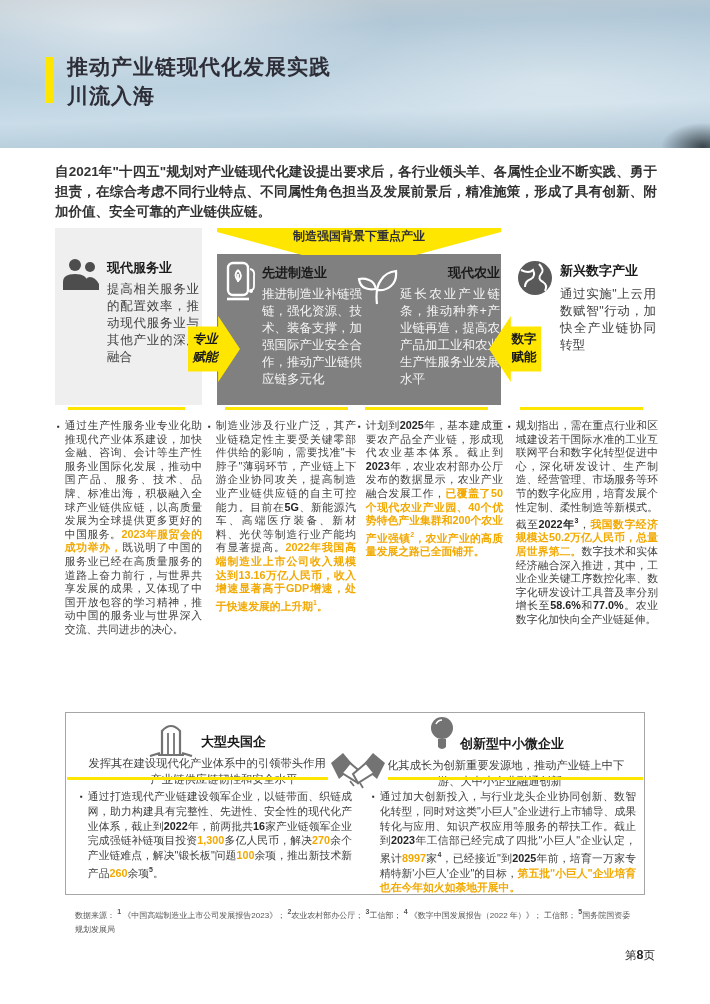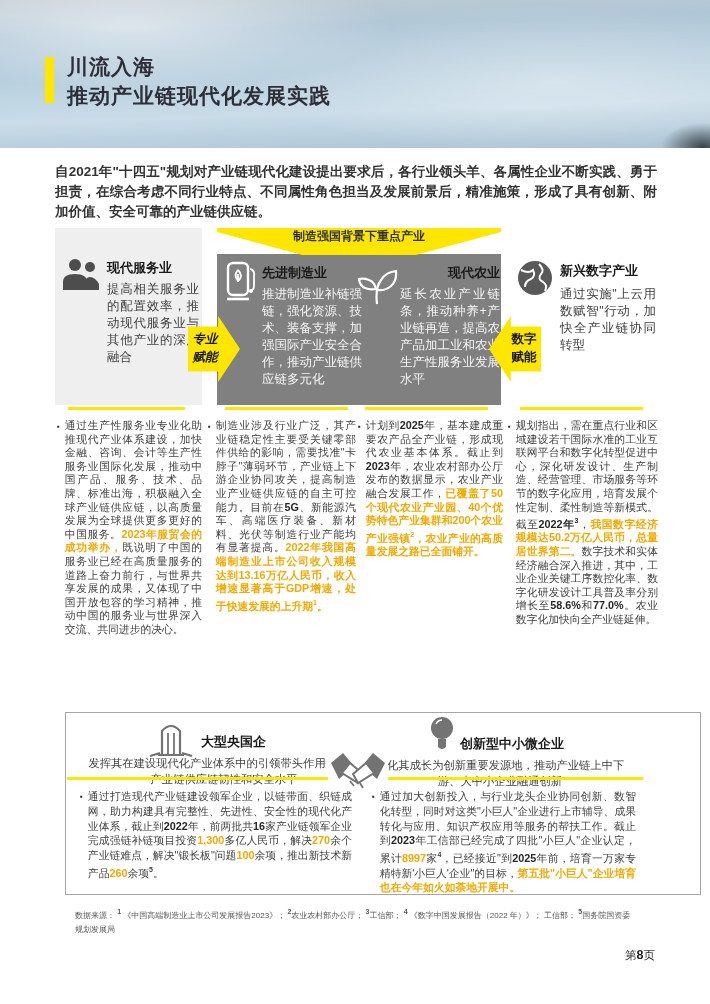--- a/index.html
+++ b/index.html
@@ -48,21 +48,21 @@
 
   
   .bullet { position:absolute; display:flex; }
   .bullet .marker { font-size:8px; color:#262626; margin-top:3px; margin-right:5px; }
   .bullet .btext { font-size:10.8px; color:#404040; line-height:13.6px; text-align:justify; }
   .hl { color:#F2A900; font-weight:700; }
   .b { font-weight:700; color:#262626; }
   .sup { vertical-align:super; font-size:7px; font-weight:700; }
 
   
-  .bottom-box { position:absolute; left:65px; top:712px; width:636px; height:183px;
+  .bottom-box { position:absolute; left:65px; top:712px; width:580px; height:183px;
     border:1px solid #a6a6a6; background:#fff; }
   .bb-title { position:absolute; font-size:13px; font-weight:700; color:#1a1a1a; }
   .bb-sub { position:absolute; font-size:11.3px; color:#404040; line-height:16px; text-align:center; }
   .bb-divider { position:absolute; left:1px; top:64px; width:576px; height:3px; background:#FFE600; }
   .bb-bullet .btext { font-size:10.8px; line-height:14.8px; }
 
   
   .sources { position:absolute; left:75px; top:905px; width:560px; font-size:8px;
     color:#555; line-height:14px; }
   .page-num { position:absolute; right:55px; top:948px; font-size:11.5px; color:#333; }
@@ -71,22 +71,22 @@
   svg { display:block; }
 </style>
 </head>
 <body>
 
 <div class="page">
 
   <div class="hero">
     <div class="hero-bar"></div>
     <div class="hero-title">
+      <div>推动产业链现代化发展实践</div>
       <div>川流入海</div>
-      <div>推动产业链现代化发展实践</div>
     </div>
   </div>
 
   <p class="intro">自2021年"十四五"规划对产业链现代化建设提出要求后，各行业领头羊、各属性企业不断实践、勇于担责，在综合考虑不同行业特点、不同属性角色担当及发展前景后，精准施策，形成了具有创新、附加价值、安全可靠的产业链供应链。</p>
 
   <div class="band">
     <div class="col1-bg"></div>
     <div class="dark-block"></div>
     <div class="banner">制造强国背景下重点产业</div>
 

